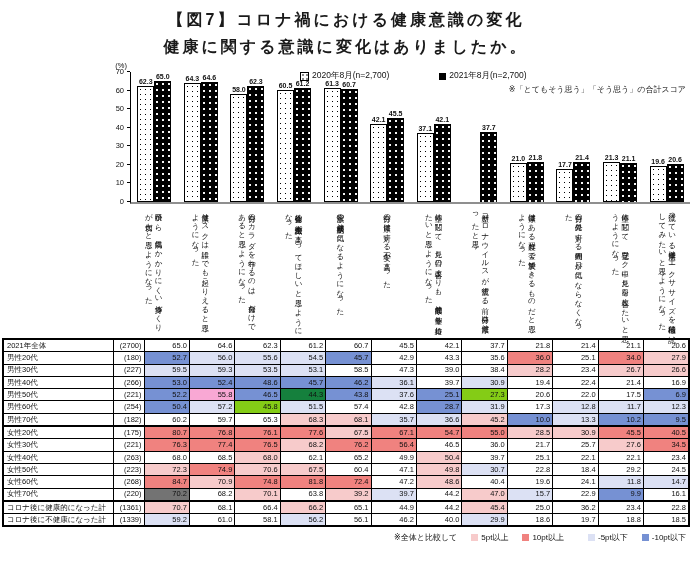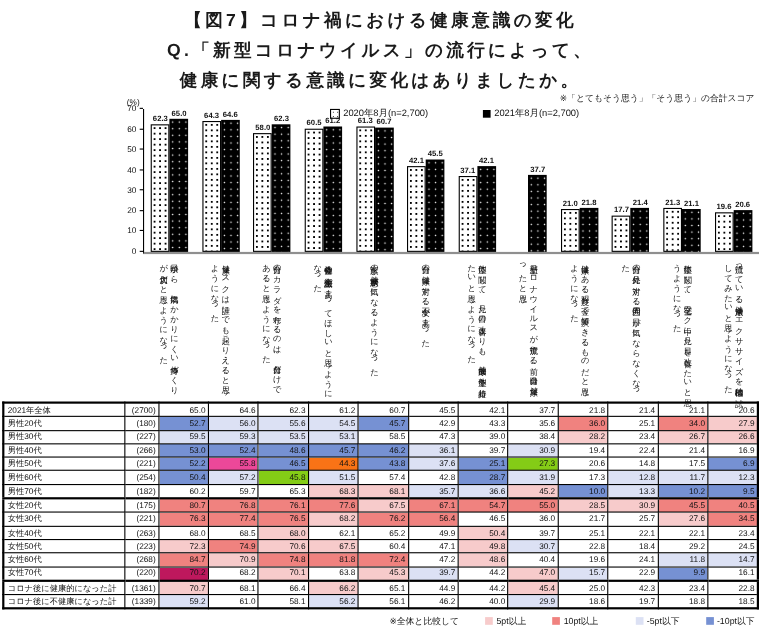--- a/index.html
+++ b/index.html
@@ -33,34 +33,33 @@
   .bval{position:absolute;left:50%;transform:translateX(-50%);font-size:7px;font-weight:bold;white-space:nowrap;}
   .cats{display:flex;margin-left:30px;height:132px;}
   .cat{flex:1;display:flex;justify-content:center;padding-top:4px;}
   .cat span{writing-mode:vertical-rl;text-orientation:mixed;height:124px;font-size:7.5px;line-height:1.3;letter-spacing:0.5px;}
   
   table.dtable{width:688px;margin:2px auto 0 2px;border-collapse:collapse;table-layout:fixed;border:2px solid #000;}
   .dtable td{border:1px solid #000;font-size:7.5px;line-height:1;height:9.3px;padding:1px 2px 1px 0;text-align:right;overflow:hidden;white-space:nowrap;}
   .dtable td.lbl{text-align:left;padding-left:3px;}
   .dtable tr.sep td{border-top:2px solid #000;}
   
-  .diff-legend{display:flex;justify-content:flex-end;align-items:center;gap:24px;font-size:8px;margin-top:5px;padding-right:6px;}
+  .diff-legend{display:flex;justify-content:flex-end;align-items:center;gap:14px;font-size:8px;margin-top:5px;padding-right:6px;}
   .diff-legend .pfx{margin-right:0;}
   .diff-item{display:flex;align-items:center;gap:3px;}
   .diff-sq{width:7px;height:7px;display:inline-block;}
   .gap-left{margin-left:10px;}
 </style>
 </head>
 <body>
 
 <div class="page">
 
   <div class="header">
     <div class="title-line">【図7】コロナ禍における健康意識の変化</div>
-    <div class="title-line">Q.「新型コロナウイルス」の流行によって、</div>
     <div class="title-line">健康に関する意識に変化はありましたか。</div>
   </div>
   <div class="score-note">※「とてもそう思う」「そう思う」の合計スコア</div>
 
   <div class="chart">
     <div class="chart-legend" id="chart-legend">
         <div class="item">
           <div class="lg-marker lg-2020"></div>
           <span>2020年8月(n=2,700)</span>
         </div>
@@ -317,29 +316,29 @@
           <td style="background: rgb(220, 225, 244);">30.9</td>
           <td>19.4</td>
           <td>22.4</td>
           <td>21.4</td>
           <td>16.9</td>
         </tr>
         <tr>
           <td class="lbl">男性50代</td>
           <td>(221)</td>
           <td style="background: rgb(118, 145, 211);">52.2</td>
-          <td style="background: #ec4899;">55.8</td>
+          <td style="background: #f9a8d4;">55.8</td>
           <td style="background: rgb(118, 145, 211);">46.5</td>
-          <td style="background: #f97316;">44.3</td>
+          <td style="background: #15803d;">44.3</td>
           <td style="background: rgb(118, 145, 211);">43.8</td>
           <td style="background: rgb(220, 225, 244);">37.6</td>
           <td style="background: rgb(118, 145, 211);">25.1</td>
           <td style="background: #84cc16;">27.3</td>
           <td>20.6</td>
-          <td>14.8</td>
+          <td>22.0</td>
           <td>17.5</td>
           <td style="background: rgb(118, 145, 211);">6.9</td>
         </tr>
         <tr>
           <td class="lbl">男性60代</td>
           <td>(254)</td>
           <td style="background: rgb(118, 145, 211);">50.4</td>
           <td style="background: rgb(220, 225, 244);">57.2</td>
           <td style="background: #84cc16;">45.8</td>
           <td style="background: rgb(220, 225, 244);">51.5</td>
@@ -444,46 +443,46 @@
           <td style="background: rgb(247, 203, 203);">48.6</td>
           <td>40.4</td>
           <td>19.6</td>
           <td>24.1</td>
           <td style="background: rgb(220, 225, 244);">11.8</td>
           <td style="background: rgb(220, 225, 244);">14.7</td>
         </tr>
         <tr>
           <td class="lbl">女性70代</td>
           <td>(220)</td>
-          <td style="background: #be185d; text-align: right;">70.2</td>
+          <td style="background: #737373; text-align: right;">70.2</td>
           <td>68.2</td>
           <td style="background: rgb(247, 203, 203);">70.1</td>
           <td>63.8</td>
-          <td style="background: rgb(247, 203, 203);">45.3</td>
+          <td style="background: rgb(247, 203, 203);">39.2</td>
           <td style="background: rgb(220, 225, 244);">39.7</td>
           <td>44.2</td>
           <td style="background: rgb(247, 203, 203);">47.0</td>
           <td style="background: rgb(220, 225, 244);">15.7</td>
           <td>22.9</td>
           <td style="background: rgb(118, 145, 211);">9.9</td>
           <td>16.1</td>
         </tr>
         <tr class="sep">
           <td class="lbl">コロナ後に健康的になった計</td>
           <td>(1361)</td>
           <td style="background: rgb(247, 203, 203);">70.7</td>
           <td>68.1</td>
           <td>66.4</td>
           <td style="background: rgb(247, 203, 203);">66.2</td>
           <td>65.1</td>
           <td>44.9</td>
           <td>44.2</td>
           <td style="background: rgb(247, 203, 203);">45.4</td>
           <td>25.0</td>
-          <td>42.3</td>
+          <td>36.2</td>
           <td>23.4</td>
           <td>22.8</td>
         </tr>
         <tr>
           <td class="lbl">コロナ後に不健康になった計</td>
           <td>(1339)</td>
           <td style="background: rgb(220, 225, 244);">59.2</td>
           <td>61.0</td>
           <td>58.1</td>
           <td style="background: rgb(220, 225, 244);">56.2</td>

